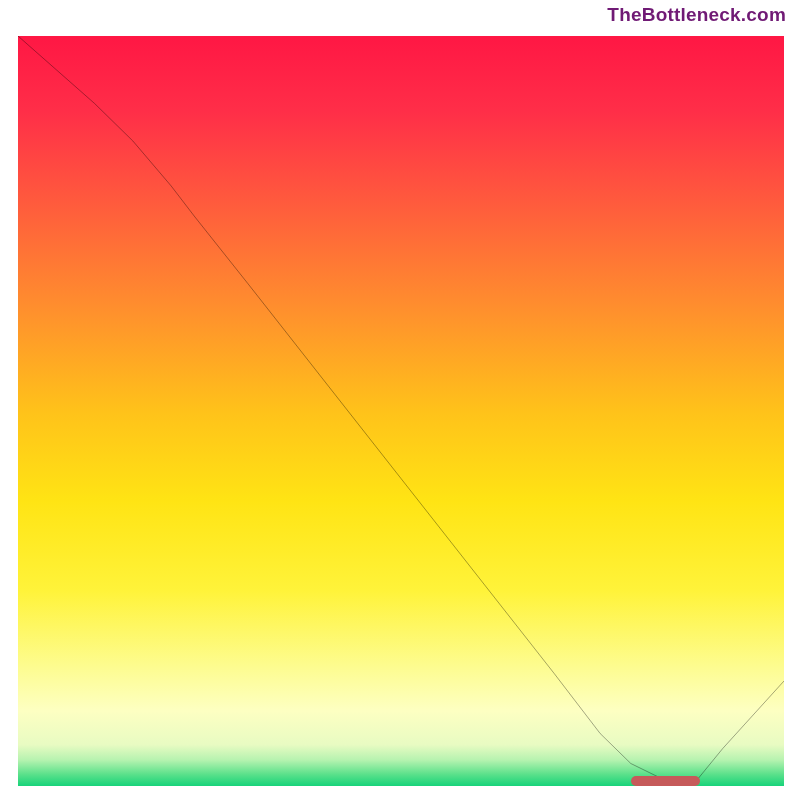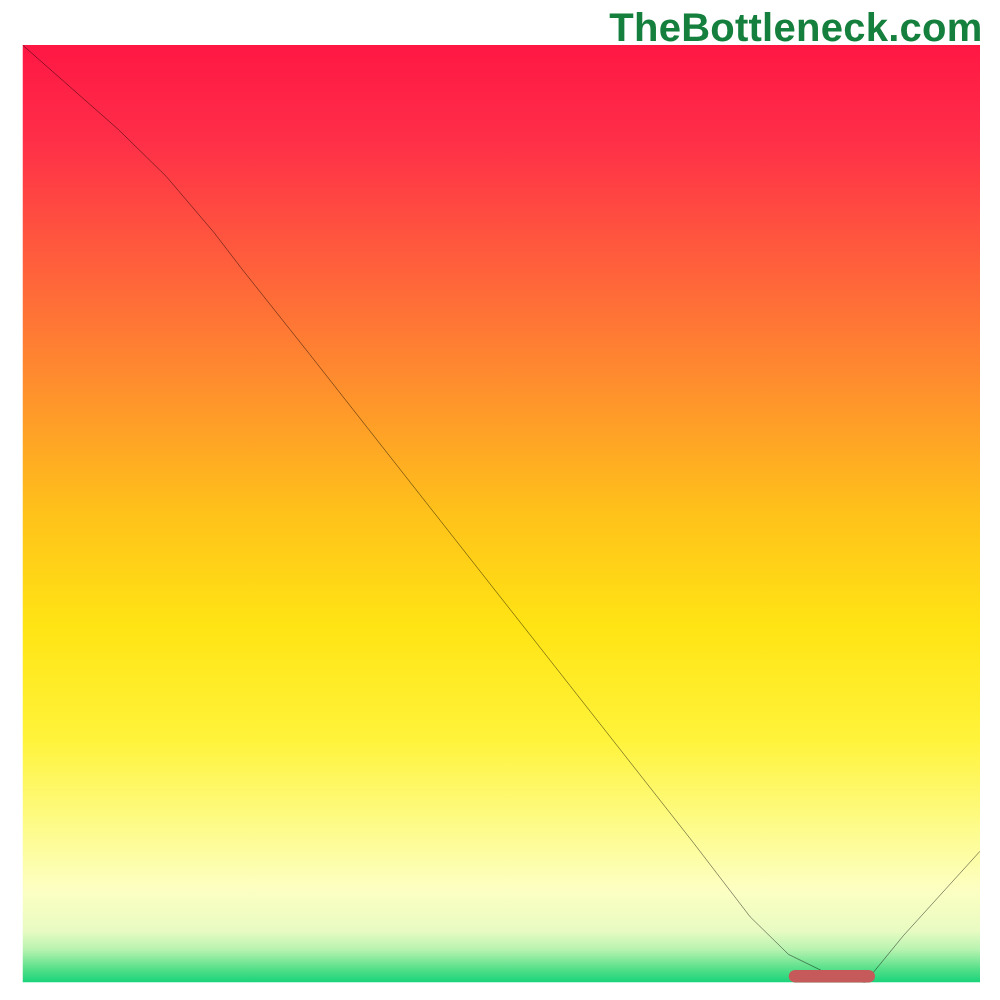--- a/index.html
+++ b/index.html
@@ -12,22 +12,22 @@
   }
   .wrap {
     position: relative;
     width: 800px;
     height: 800px;
   }
   .attribution {
     position: absolute;
     top: 4px;
     right: 14px;
-    color: #15803d;
-    font-size: 32px;
+    color: #701a75;
+    font-size: 19px;
     font-weight: 600;
     letter-spacing: 0.2px;
   }
   .plot-area {
     position: absolute;
     left: 18px;
     top: 36px;
     width: 766px;
     height: 750px;
   }

